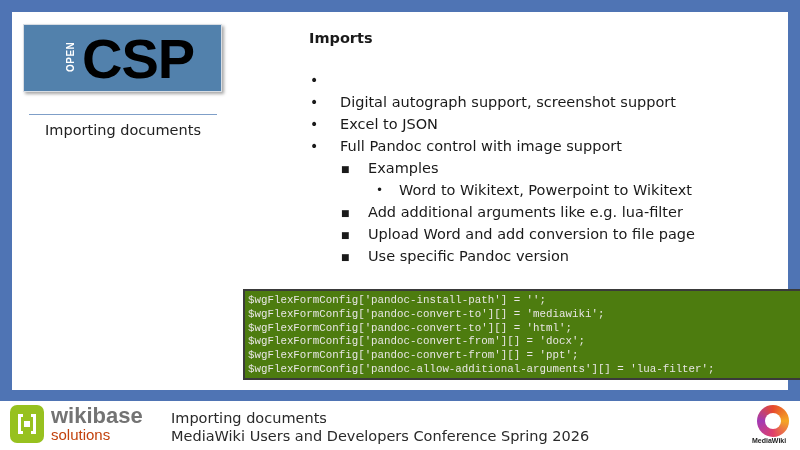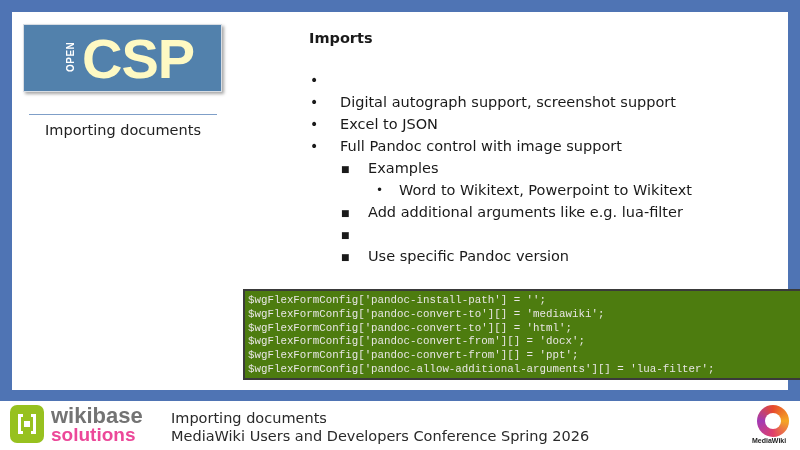--- a/index.html
+++ b/index.html
@@ -7,21 +7,21 @@
   body { position:relative; font-family:"DejaVu Sans", "Liberation Sans", sans-serif; color:#1a1a1a; }
 
   .frame { position:absolute; left:0; top:0; width:800px; height:401px; background:#4f74b4; }
   .slide { position:absolute; left:12px; top:12px; width:776px; height:378px; background:#ffffff; }
 
   .logo-box { position:absolute; left:11px; top:12px; width:199px; height:68px; background:#5281ac;
               box-shadow:2px 2px 3px rgba(0,0,0,0.35); border:1px solid #d8dde3; }
   .logo-open { position:absolute; left:41px; top:47px; transform:rotate(-90deg); transform-origin:0 0;
                font-family:"Liberation Sans", sans-serif; font-weight:bold; font-size:10px; color:#ffffff; letter-spacing:0.5px; }
   .logo-csp { position:absolute; left:58px; top:2px; font-family:"Liberation Sans", sans-serif; font-weight:bold;
-              font-size:56px; line-height:64px; color:#fef9c3; letter-spacing:-1px; }
+              font-size:56px; line-height:64px; color:#000000; letter-spacing:-1px; }
 
   .sep-line { position:absolute; left:17px; top:102px; width:188px; height:1px; background:#7f9fc8; }
   .side-title { position:absolute; left:0; top:110px; width:222px; text-align:center; font-size:14.5px; color:#222; }
 
   .content { position:absolute; left:297px; top:18px; width:470px; }
   .heading { font-weight:bold; font-size:14.5px; margin-bottom:23px; }
   .list { list-style:none; }
   .li { position:relative; font-size:14.5px; line-height:22px; height:22px; white-space:nowrap; }
   .li.l1 { padding-left:31px; }
   .li.l2 { padding-left:59px; }
@@ -35,21 +35,21 @@
           border:2px solid #3a3a3a; padding:3px 0 0 3px; }
   .code-line { font-family:"Liberation Mono", "DejaVu Sans Mono", monospace; font-size:10.8px; line-height:13.8px;
                color:#e8e6e4; white-space:pre; }
 
   .footer-logo { position:absolute; left:10px; top:405px; width:34px; height:38px; background:#97c11f; border-radius:7px; }
   .footer-logo .bracket { position:absolute; left:8px; top:9px; width:18px; height:20px; border:3px solid #ffffff; }
   .footer-logo .bracket-gap-t { position:absolute; left:13px; top:8px; width:8px; height:5px; background:#97c11f; }
   .footer-logo .bracket-gap-b { position:absolute; left:13px; top:25px; width:8px; height:5px; background:#97c11f; }
   .footer-logo .dot { position:absolute; left:14px; top:16px; width:6px; height:6px; background:#ffffff; }
   .wb-name { position:absolute; left:51px; top:404px; font-family:"Liberation Sans", sans-serif; font-weight:bold; font-size:22px; color:#737373; line-height:24px; }
-  .wb-sub { position:absolute; left:51px; top:425px; font-family:"Liberation Sans", sans-serif; font-size:19px; color:#ec4899; line-height:20px;font-weight:bold; }
+  .wb-sub { position:absolute; left:51px; top:425px; font-family:"Liberation Sans", sans-serif; font-size:15px; color:#c2410c; line-height:20px; }
 
   .footer-text { position:absolute; left:171px; top:409px; font-size:14.5px; line-height:18px; color:#2a2a2a; }
 
   .mw-logo { position:absolute; left:757px; top:405px; width:32px; height:32px; border-radius:50%;
              background:conic-gradient(#e74a2c, #f5a623, #e0406a, #a23ab5, #e74a2c); }
   .mw-logo::after { content:""; position:absolute; left:8px; top:8px; width:16px; height:16px; border-radius:50%; background:#fff; }
   .mw-text { position:absolute; left:752px; top:437px; font-family:"Liberation Sans", sans-serif; font-weight:bold; font-size:7px; color:#222; }
 </style>
 </head>
 <body>
@@ -66,21 +66,21 @@
   <div class="content">
     <div class="heading">Imports</div>
     <ul class="list" id="bullet-list">
         <li class="li l1"><span class="bullet">•</span></li>
         <li class="li l1"><span class="bullet">•</span><span>Digital autograph support, screenshot support</span></li>
         <li class="li l1"><span class="bullet">•</span><span>Excel to JSON</span></li>
         <li class="li l1"><span class="bullet">•</span><span>Full Pandoc control with image support</span></li>
         <li class="li l2"><span class="bullet">■</span><span>Examples</span></li>
         <li class="li l3"><span class="bullet">•</span><span>Word to Wikitext, Powerpoint to Wikitext</span></li>
         <li class="li l2"><span class="bullet">■</span><span>Add additional arguments like e.g. lua-filter</span></li>
-        <li class="li l2"><span class="bullet">■</span></li>
+        <li class="li l2"><span class="bullet">■</span><span>Upload Word and add conversion to file page</span></li>
         <li class="li l2"><span class="bullet">■</span><span>Use specific Pandoc version</span></li>
       </ul>
   </div>
 
   <div class="code" id="code-block">
       <div class="code-line">$wgFlexFormConfig['pandoc-install-path'] = '';</div>
       <div class="code-line">$wgFlexFormConfig['pandoc-convert-to'][] = 'mediawiki';</div>
       <div class="code-line">$wgFlexFormConfig['pandoc-convert-to'][] = 'html';</div>
       <div class="code-line">$wgFlexFormConfig['pandoc-convert-from'][] = 'docx';</div>
       <div class="code-line">$wgFlexFormConfig['pandoc-convert-from'][] = 'ppt';</div>

